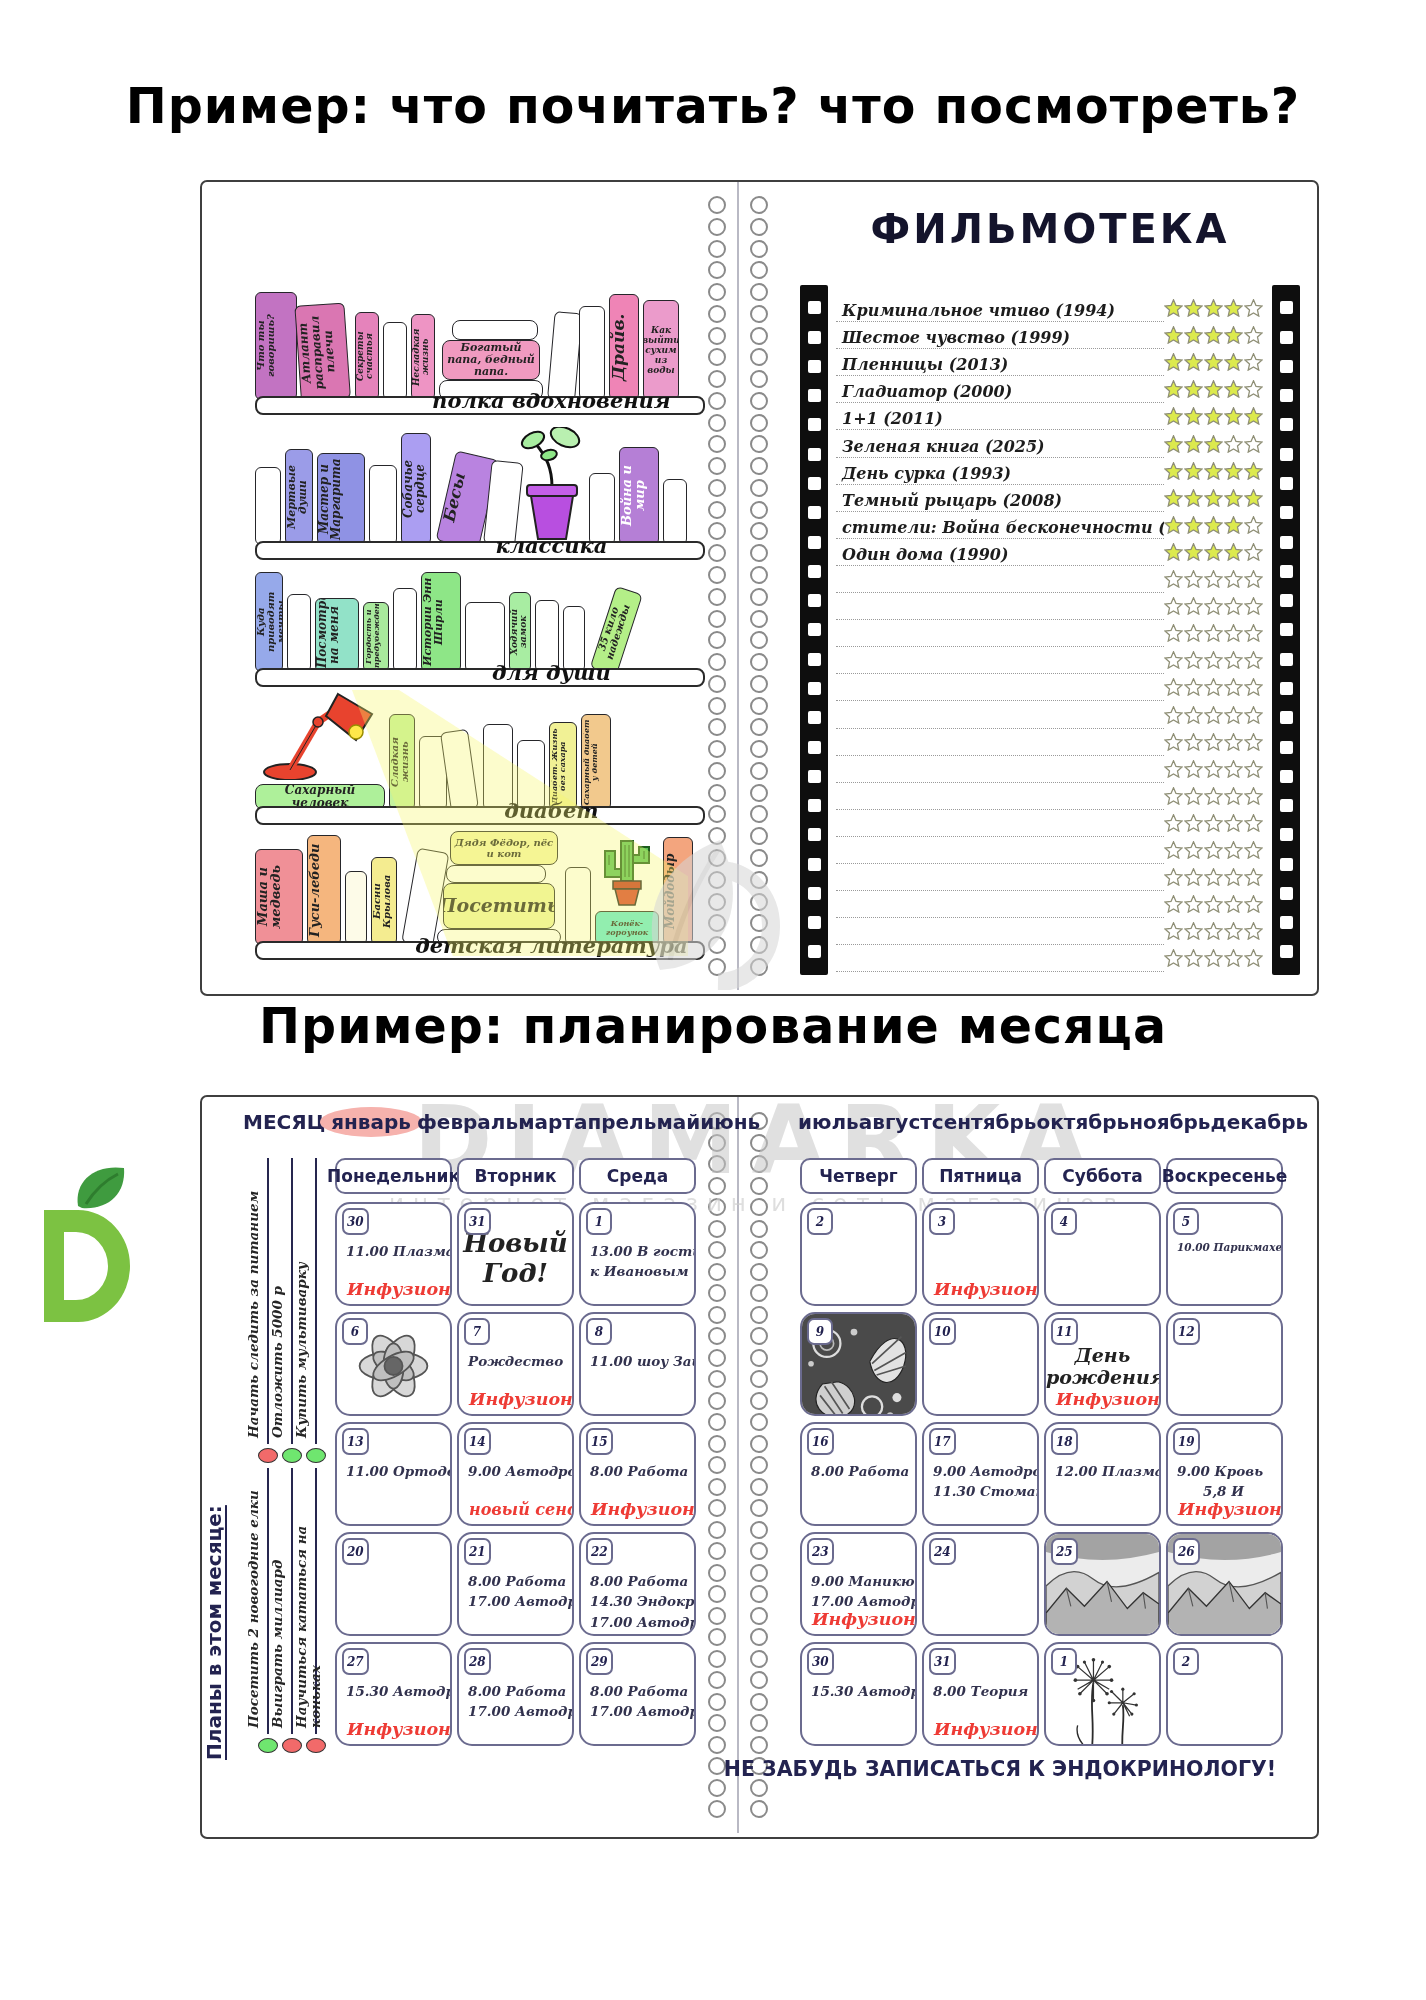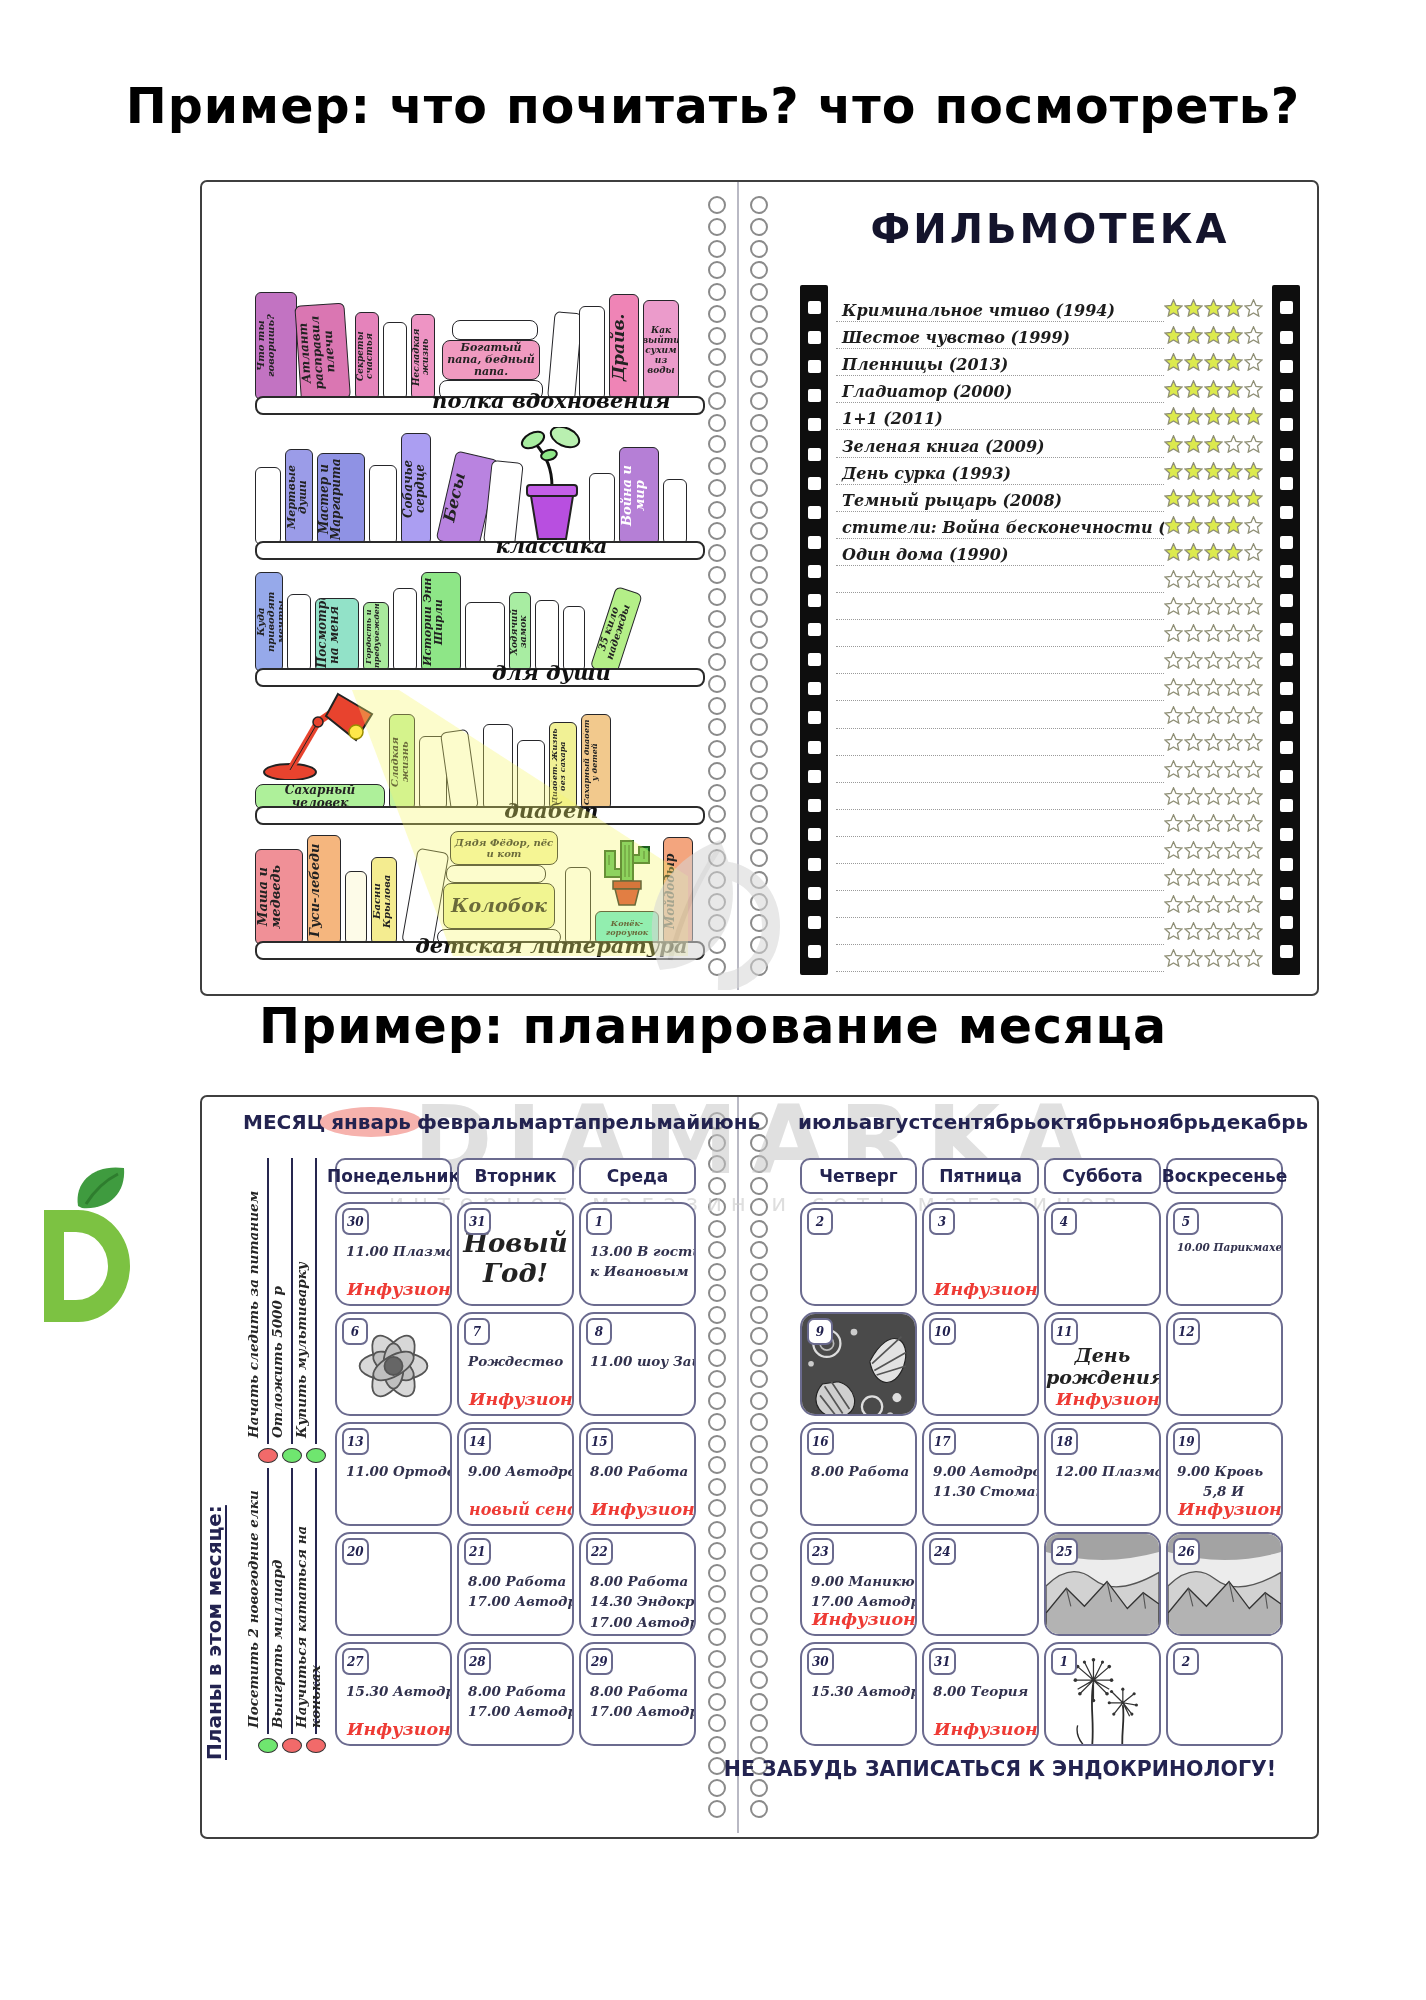--- a/index.html
+++ b/index.html
@@ -355,21 +355,21 @@
             <span class="vtext" style="font-size: 10px;"></span>
           </div>
           <div class="stackcol" style="width: 124px;">
             <div class="book" style="width: 108px; height: 34px; background: rgb(245, 245, 170); margin-left: 10px; border-radius: 8px;">
               <span class="htext" style="font-size: 10px; font-style: italic;">Дядя Фёдор, пёс и кот</span>
             </div>
             <div class="book" style="width: 100px; height: 18px; background: rgb(255, 255, 255); margin-left: -6px; border-radius: 8px;">
               <span class="htext" style="font-size: 10px;"></span>
             </div>
             <div class="book" style="width: 112px; height: 46px; background: rgb(239, 245, 166); margin-left: 0px; border-radius: 8px;">
-              <span class="htext" style="font-size: 19px;">Колобок</span>
+              <span class="htext" style="font-size: 19px;">Посетить</span>
             </div>
             <div class="book" style="width: 124px; height: 16px; background: rgb(255, 255, 255); margin-left: 0px; border-radius: 8px;">
               <span class="htext" style="font-size: 10px;"></span>
             </div>
           </div>
           <div class="book" style="width: 26px; height: 78px; background: rgb(255, 255, 255);">
             <span class="vtext" style="font-size: 10px;"></span>
           </div>
           <div class="stackcol" style="width: 64px;">
             <div><svg width="56" height="72" viewBox="0 0 56 72">
@@ -541,21 +541,21 @@
             </svg></span>
           <span><svg width="19" height="18" viewBox="0 0 19 18">
               <polygon points="9.5,0.8 11.97,6.4 18.06,7.02 13.49,11.1 14.79,17.08 9.5,14 4.21,17.08 5.51,11.1 0.94,7.02 7.03,6.4" fill="#dcea4d" stroke="#8f8f76" stroke-width="1.3"></polygon>
             </svg></span>
           <span><svg width="19" height="18" viewBox="0 0 19 18">
               <polygon points="9.5,0.8 11.97,6.4 18.06,7.02 13.49,11.1 14.79,17.08 9.5,14 4.21,17.08 5.51,11.1 0.94,7.02 7.03,6.4" fill="#dcea4d" stroke="#8f8f76" stroke-width="1.3"></polygon>
             </svg></span>
         </div>
       </div>
       <div class="film-row">
-        <div class="film-name">Зеленая книга (2009)</div>
+        <div class="film-name">Зеленая книга (2025)</div>
         <div class="film-stars">
           <span><svg width="19" height="18" viewBox="0 0 19 18">
               <polygon points="9.5,0.8 11.97,6.4 18.06,7.02 13.49,11.1 14.79,17.08 9.5,14 4.21,17.08 5.51,11.1 0.94,7.02 7.03,6.4" fill="#dcea4d" stroke="#8f8f76" stroke-width="1.3"></polygon>
             </svg></span>
           <span><svg width="19" height="18" viewBox="0 0 19 18">
               <polygon points="9.5,0.8 11.97,6.4 18.06,7.02 13.49,11.1 14.79,17.08 9.5,14 4.21,17.08 5.51,11.1 0.94,7.02 7.03,6.4" fill="#dcea4d" stroke="#8f8f76" stroke-width="1.3"></polygon>
             </svg></span>
           <span><svg width="19" height="18" viewBox="0 0 19 18">
               <polygon points="9.5,0.8 11.97,6.4 18.06,7.02 13.49,11.1 14.79,17.08 9.5,14 4.21,17.08 5.51,11.1 0.94,7.02 7.03,6.4" fill="#dcea4d" stroke="#8f8f76" stroke-width="1.3"></polygon>
             </svg></span>

